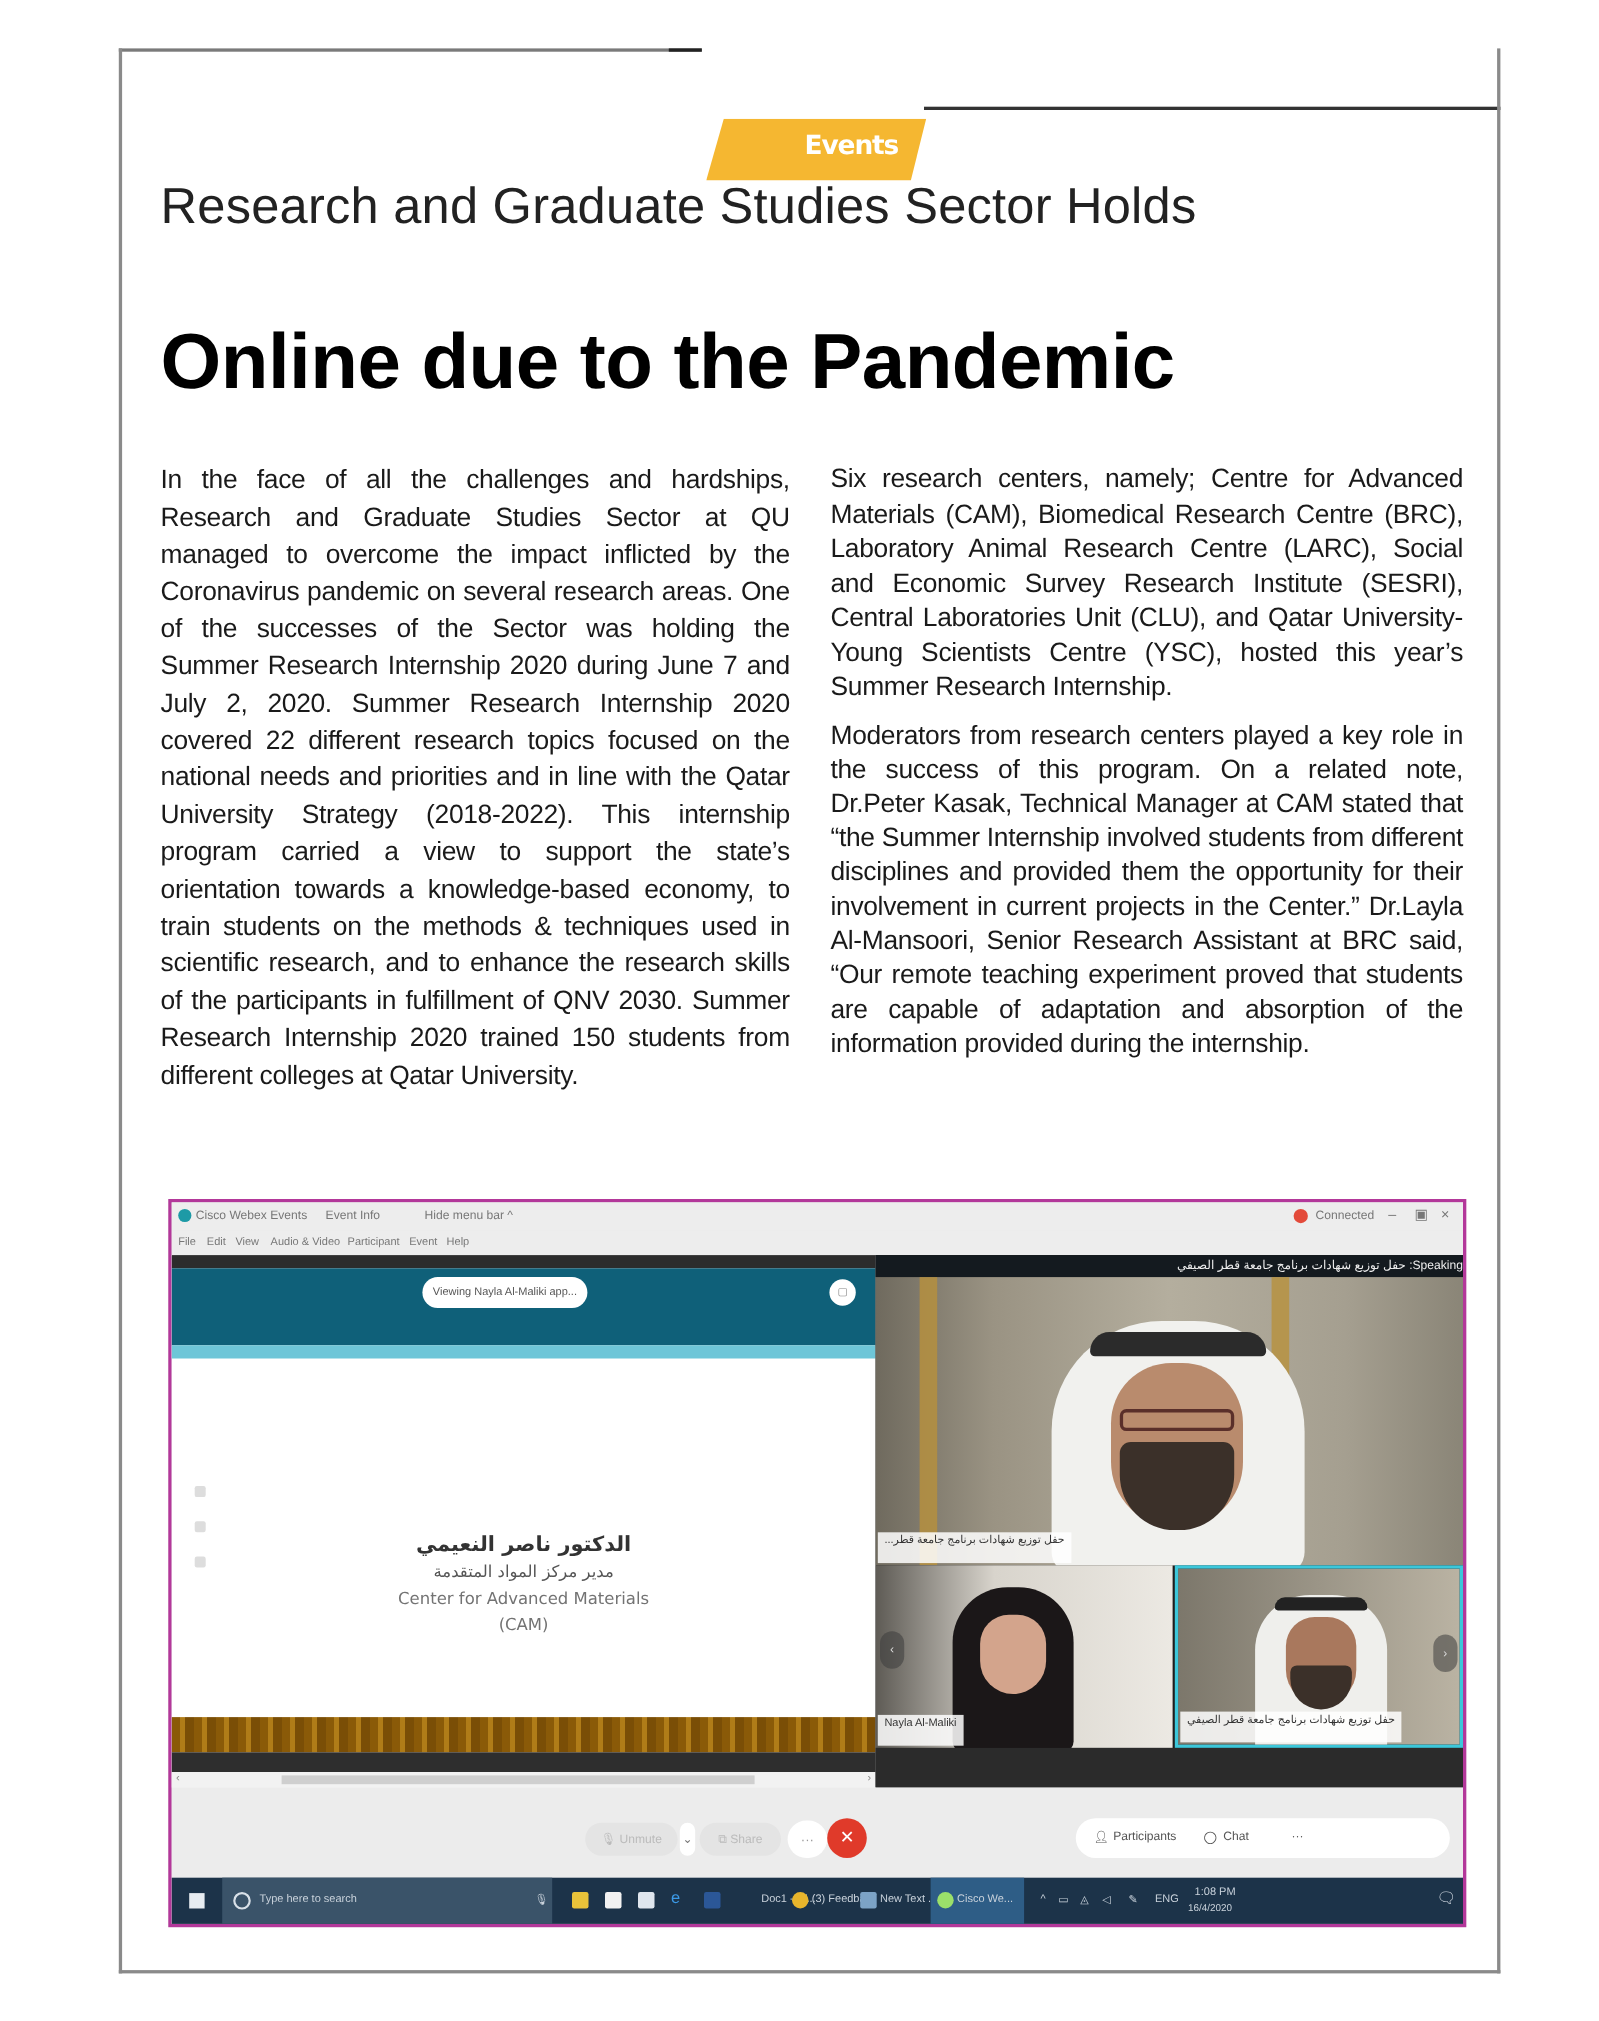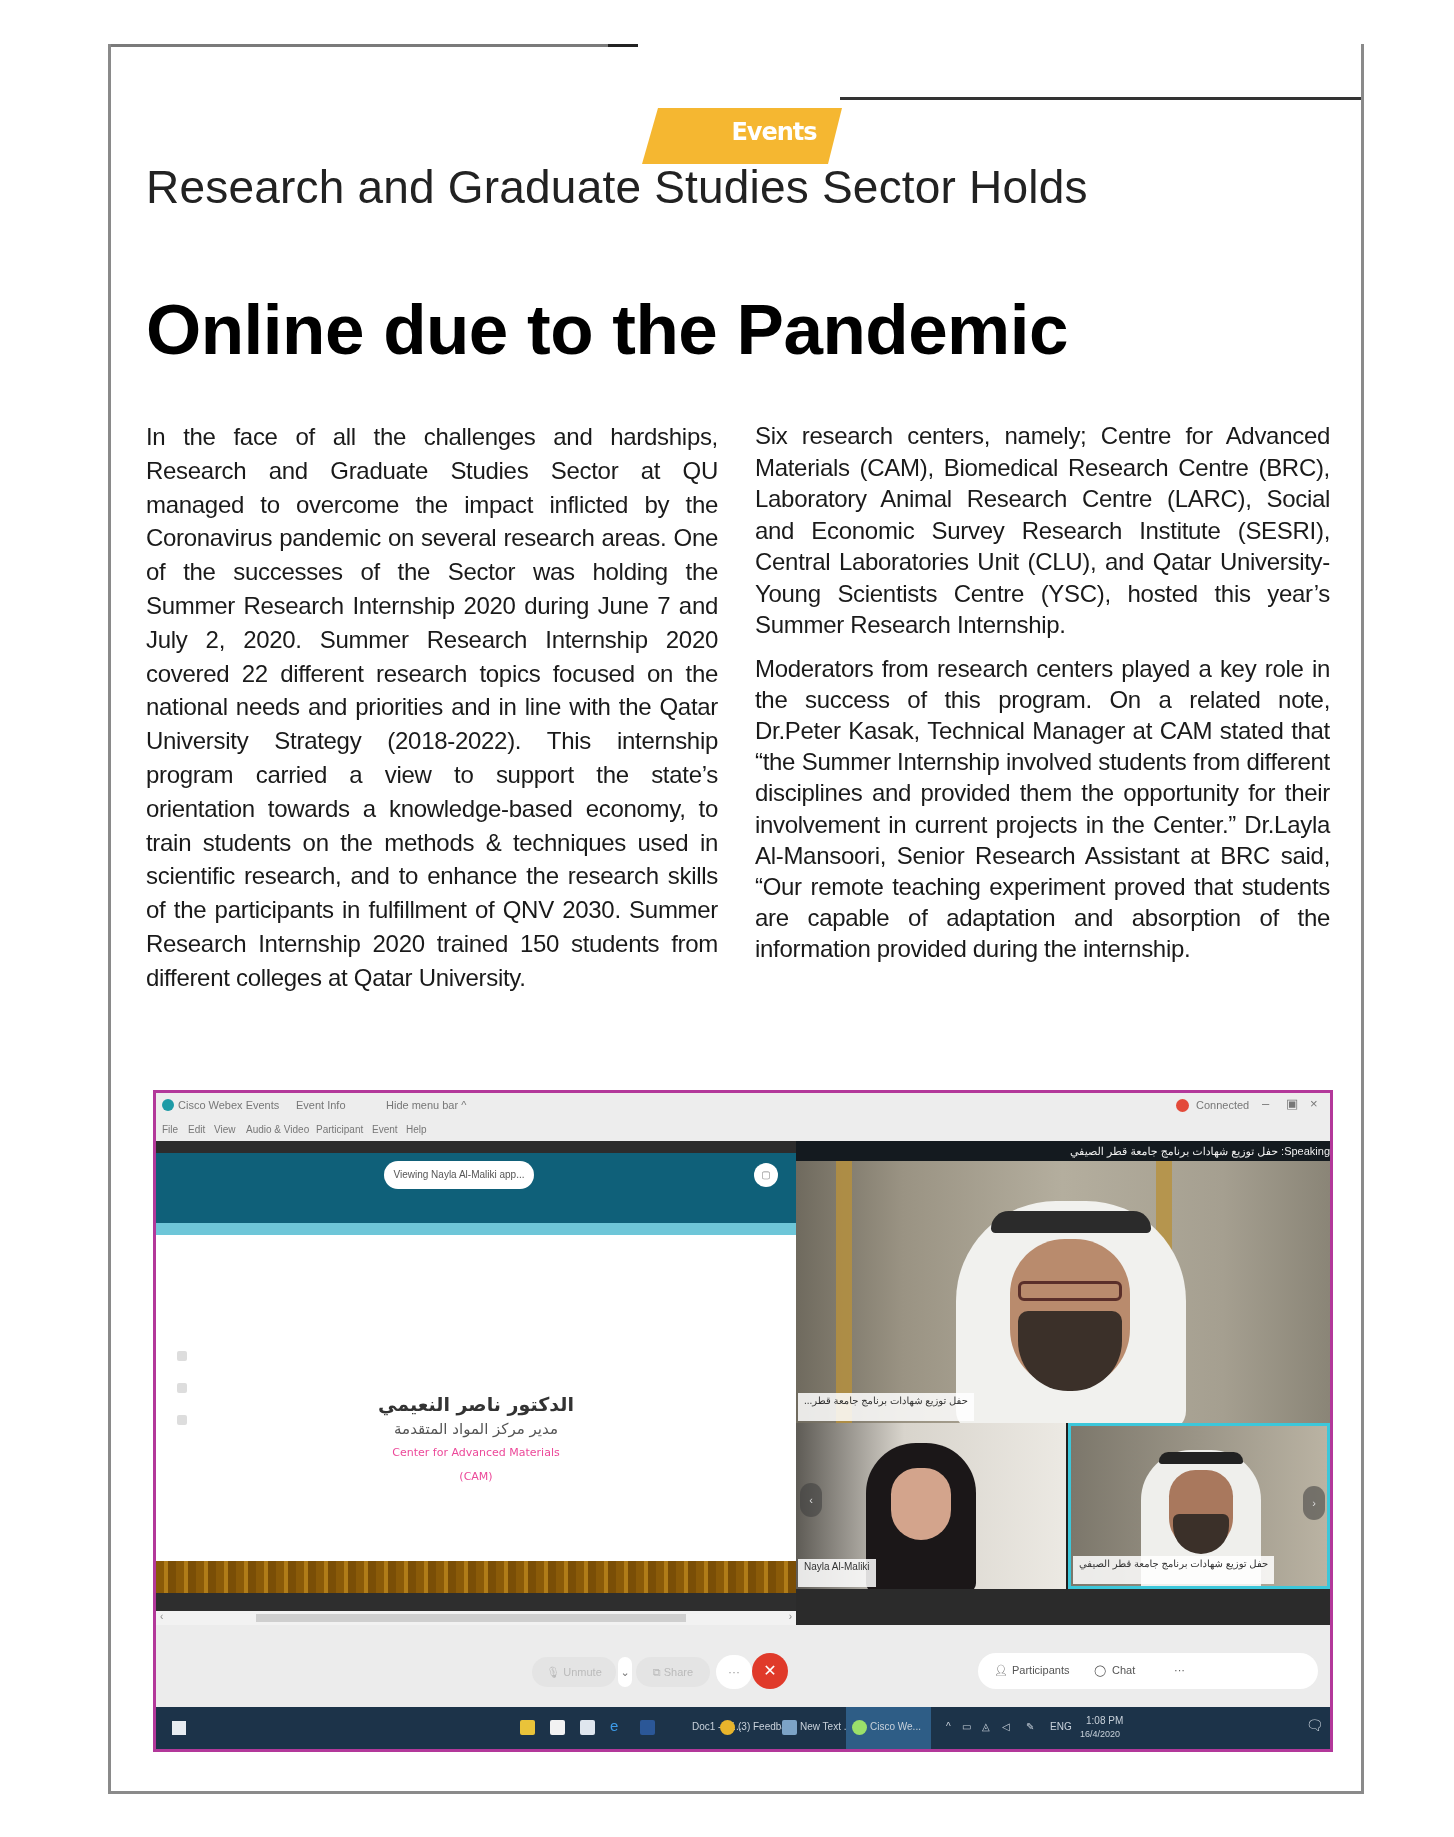--- a/index.html
+++ b/index.html
@@ -28,21 +28,21 @@
   .share-top{position:absolute;left:0;top:0;width:640px;height:12px;background:#2c2c2c;}
   .share-teal{position:absolute;left:0;top:12px;width:640px;height:70px;background:#0f6079;}
   .share-light{position:absolute;left:0;top:82px;width:640px;height:12px;background:#6ec6d8;}
   .viewing-pill{position:absolute;left:228px;top:20px;width:150px;height:28px;border-radius:14px;background:#fff;font-size:10px;color:#555;text-align:center;line-height:28px;}
   .pane-btn{position:absolute;left:598px;top:22px;width:24px;height:24px;border-radius:12px;background:#fff;font-size:10px;color:#888;text-align:center;line-height:24px;}
   .side-tools{position:absolute;left:16px;top:210px;width:20px;}
   .side-tools div{width:10px;height:10px;background:#ddd;margin:0 0 22px 5px;border-radius:2px;}
   .slide-text{position:absolute;left:120px;top:250px;width:400px;text-align:center;color:#333;}
   .slide-ar1{font-family:"DejaVu Sans",sans-serif;font-size:19px;font-weight:bold;line-height:26px;}
   .slide-ar2{font-family:"DejaVu Sans",sans-serif;font-size:15px;line-height:24px;color:#555;}
-  .slide-en{font-family:"DejaVu Sans",sans-serif;font-size:11px;line-height:24px;color:#ec4899;}
+  .slide-en{font-family:"DejaVu Sans",sans-serif;font-size:15px;line-height:24px;color:#737373;}
   .pattern{position:absolute;left:0;top:420px;width:640px;height:32px;background:repeating-linear-gradient(90deg,#8a5a08 0 8px,#b07c18 8px 12px,#7a4e06 12px 20px);}
   .pattern-dark{position:absolute;left:0;top:452px;width:640px;height:18px;background:#2e2e2e;}
   .hscroll{position:absolute;left:0;top:470px;width:640px;height:14px;background:#f2f2f2;}
   .hscroll .thumb{position:absolute;left:100px;top:3px;width:430px;height:8px;background:#cfcfcf;}
   .hscroll .arr{position:absolute;top:0;font-size:10px;color:#888;}
   .video-pane{position:absolute;left:640px;top:48px;width:534px;height:484px;background:#1e1e1e;}
   .speaking-bar{position:absolute;left:0;top:0;width:534px;height:20px;background:#141a1f;color:#eee;font-size:11px;line-height:20px;padding-left:8px;box-sizing:border-box;}
   .main-video{position:absolute;left:0;top:20px;width:534px;height:262px;background:linear-gradient(90deg,#6f6a5e 0%,#9a9383 20%,#b4ae9e 50%,#a59f90 80%,#8a8577 100%);overflow:hidden;}
   .post{position:absolute;top:0;width:16px;height:262px;background:#b8913c;opacity:.8;}
   .ghutra{position:absolute;left:160px;top:40px;width:230px;height:230px;border-radius:100px 100px 20px 20px;background:#f1f1ee;}
@@ -193,20 +193,25 @@
       <span style="left:16px;">👤︎</span>
       <span style="left:34px;">Participants</span>
       <span style="left:116px;">◯</span>
       <span style="left:134px;">Chat</span>
       <span style="left:196px;">···</span>
     </div>
   </div>
 
   <div class="taskbar">
     <div class="win-icon"></div>
+    <div class="tb-search">
+      <div class="cortana" style="left:10px;"></div>
+      <span style="left:34px;">Type here to search</span>
+      <span style="left:284px;">🎙︎</span>
+    </div>
     <div class="tb-ico" style="left:364px;background:#e9c33a;"></div>
     <div class="tb-ico" style="left:394px;background:#f2f2f2;"></div>
     <div class="tb-ico" style="left:424px;background:#dfe6ee;"></div>
     <div class="tb-ico" style="left:454px;background:none;color:#3c9be8;font-size:15px;top:10px;">e</div>
     <div class="tb-ico" style="left:484px;background:#2b5797;"></div>
     <span class="tb-item" style="left:502px;margin-left:34px;">Doc1 - W...</span>
     <div class="tb-ico" style="left:564px;background:#e8b52c;border-radius:50%;"></div>
     <span class="tb-item" style="left:582px;">(3) Feedba...</span>
     <div class="tb-ico" style="left:626px;background:#7ca3c6;"></div>
     <span class="tb-item" style="left:644px;">New Text ...</span>

